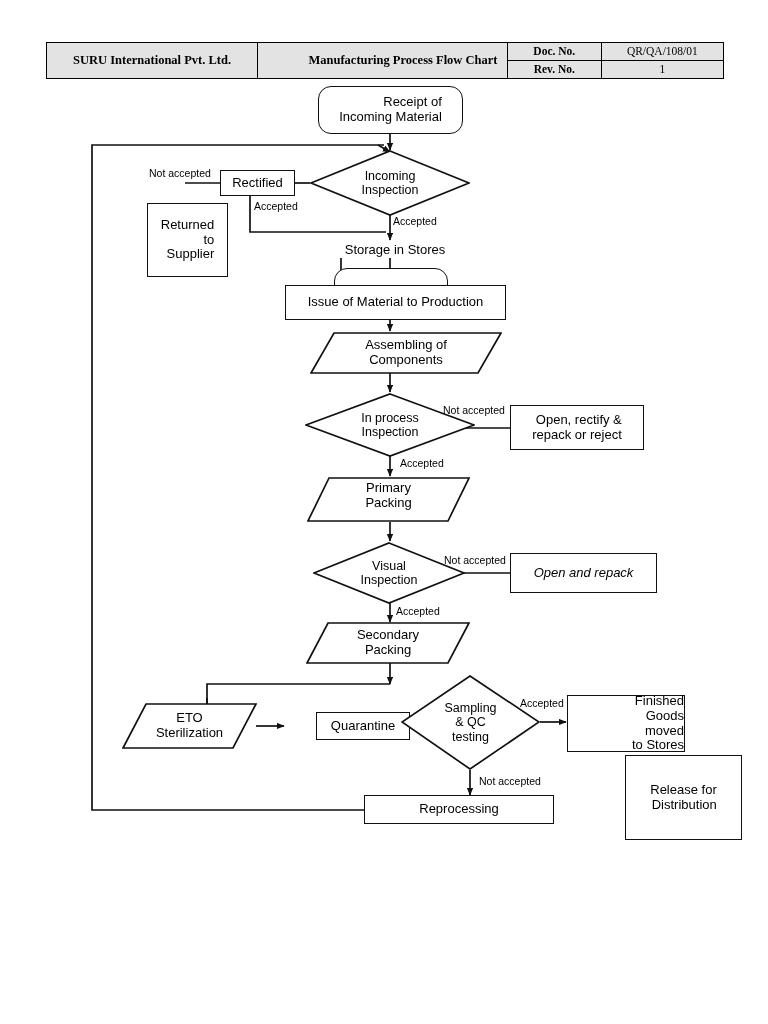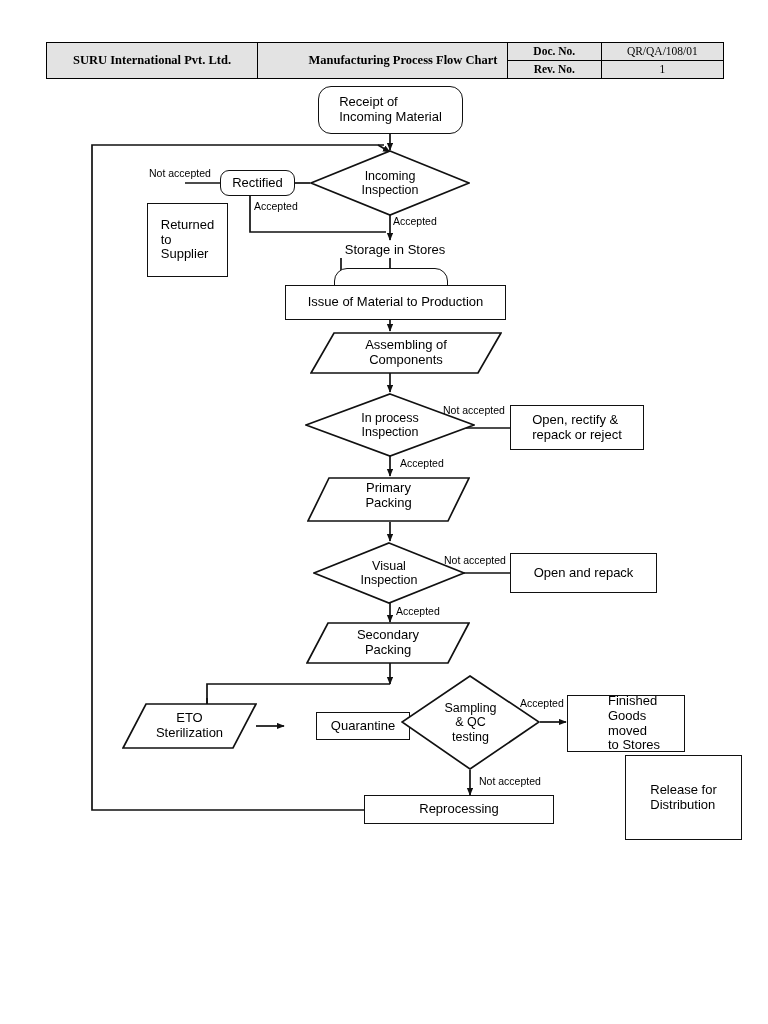--- a/index.html
+++ b/index.html
@@ -15,21 +15,21 @@
   #doc-header td.title{width:222px;height:34px;font-size:12.5px;padding-left:41px;}
   #doc-header td.lbl{width:101px;height:17px;font-size:11.5px;}
   #doc-header td.val{width:127px;height:17px;font-size:11.5px;font-weight:normal;
                      font-family:"Liberation Serif",serif;}
 
   
   #flow{position:absolute;left:0;top:0;width:768px;height:1024px;}
   #wires{position:absolute;left:0;top:0;width:768px;height:1024px;}
 
   .node{position:absolute;box-sizing:border-box;display:flex;align-items:center;
-        justify-content:center;text-align:left;line-height:1.15;color:#000;
+        justify-content:center;text-align:right;line-height:1.15;color:#000;
         font-size:13px;font-family:"Liberation Sans",sans-serif;}
   .rect{border:1.6px solid #111;background:#fff;}
   .round{border:1.6px solid #111;background:#fff;border-radius:13px;}
   .plain{background:transparent;}
 
   .para-wrap{position:absolute;}
   .para-wrap svg{position:absolute;left:0;top:0;}
   .para-lbl{position:absolute;left:0;top:0;width:100%;height:100%;display:flex;
             align-items:center;justify-content:center;text-align:center;
             font-size:13px;line-height:1.15;}
@@ -117,21 +117,21 @@
 
   <div class="node round" style="left:318px;top:86px;width:145px;height:48px;">Receipt of<br>Incoming Material</div>
 
   <div class="dia-wrap" style="left:310px;top:150px;width:160px;height:66px;">
     <svg width="160" height="66" viewBox="0 0 160 66" xmlns="http://www.w3.org/2000/svg">
       <polygon points="80,1 159,33 80,65 1,33" fill="#fff" stroke="#111" stroke-width="1.7"></polygon>
     </svg>
     <div class="dia-lbl">Incoming<br>Inspection</div>
   </div>
 
-  <div class="node rect" style="left:220px;top:170px;width:75px;height:26px;border-radius:9px;">Rectified</div>
+  <div class="node rect" style="left:220px;top:170px;width:75px;height:26px;">Rectified</div>
 
   <div class="node rect" style="left:147px;top:203px;width:81px;height:74px;">Returned<br>to<br>Supplier</div>
 
   <div class="node plain" style="left:330px;top:240px;width:130px;height:20px;">Storage in Stores</div>
 
   <div class="node round" style="left:334px;top:268px;width:114px;height:52px;"></div>
 
   <div class="node rect" style="left:285px;top:285px;width:221px;height:35px;">Issue of Material to Production</div>
 
   <div class="para-wrap" style="left:310px;top:332px;width:192px;height:42px;">
@@ -157,21 +157,21 @@
     <div class="para-lbl">Primary<br>Packing</div>
   </div>
 
   <div class="dia-wrap" style="left:313px;top:542px;width:152px;height:62px;">
     <svg width="152" height="62" viewBox="0 0 152 62" xmlns="http://www.w3.org/2000/svg">
       <polygon points="76,1 151,31 76,61 1,31" fill="#fff" stroke="#111" stroke-width="1.7"></polygon>
     </svg>
     <div class="dia-lbl">Visual<br>Inspection</div>
   </div>
 
-  <div class="node rect" style="left:510px;top:553px;width:147px;height:40px;">Open and repack</div>
+  <div class="node rect" style="left:510px;top:553px;width:147px;height:40px;font-style:italic;">Open and repack</div>
 
   <div class="para-wrap" style="left:306px;top:622px;width:164px;height:42px;">
     <svg width="164" height="42" viewBox="0 0 164 42" xmlns="http://www.w3.org/2000/svg">
       <polygon points="22,1 163,1 142,41 1,41" fill="#fff" stroke="#111" stroke-width="1.7"></polygon>
     </svg>
     <div class="para-lbl">Secondary<br>Packing</div>
   </div>
 
   <div class="para-wrap" style="left:122px;top:703px;width:135px;height:46px;">
     <svg width="135" height="46" viewBox="0 0 135 46" xmlns="http://www.w3.org/2000/svg">

